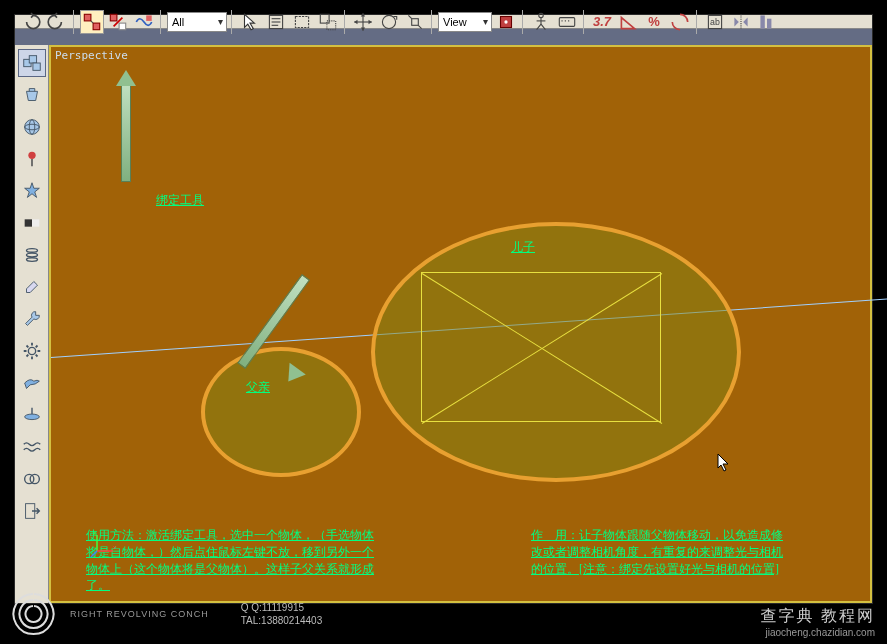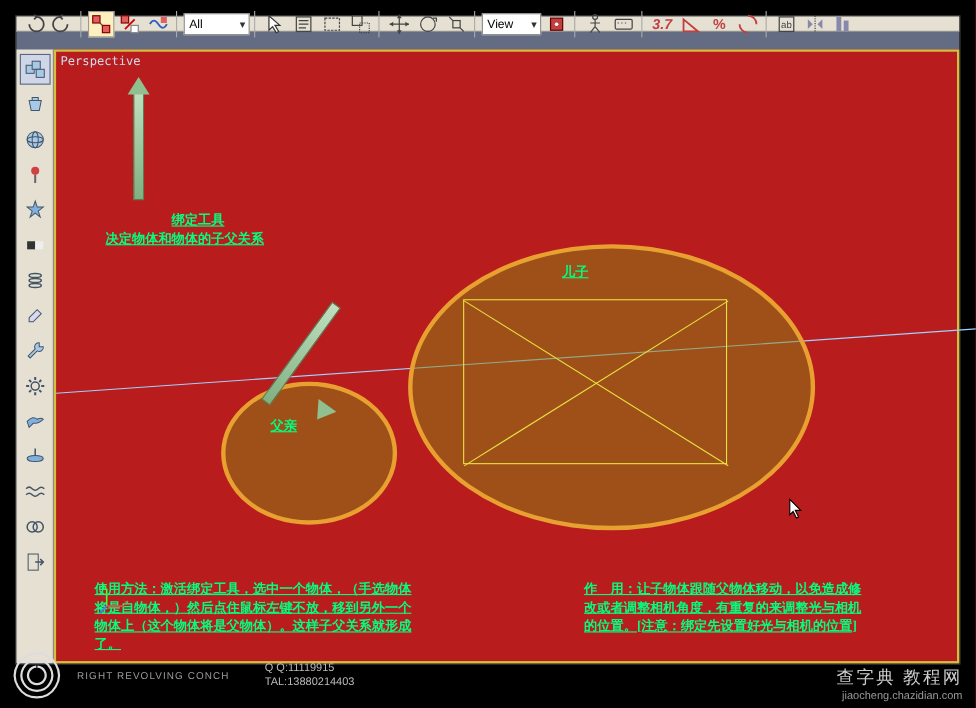--- a/index.html
+++ b/index.html
@@ -88,39 +88,38 @@
     }
     .side-btn svg { width: 22px; height: 22px; }
     .side-btn.sel {
       border: 1px solid #5a6684;
       background: #ced6e8;
     }
     
     .viewport {
       position: absolute;
       left: 34px; top: 30px; right: 0; bottom: 0;
-      background: #b91c1c;
+      background: #a16207;
       border: 2px solid #d4c040;
     }
     .vp-label {
       position: absolute;
       top: 2px; left: 4px;
       font-size: 11px;
       color: #cde;
       font-family: monospace;
     }
     
     .anno-text {
       position: absolute;
       color: #00ff80;
       font-size: 12px;
       text-decoration: underline;
       line-height: 1.4;
       font-family: "SimSun", serif;
-      font-weight: bold;
     }
     .ellipse {
       position: absolute;
       border: 4px solid #e8a030;
       border-radius: 50%;
       background: rgba(132,132,20,0.5);
     }
     .ellipse-big {
       left: 320px; top: 175px;
       width: 370px; height: 260px;
@@ -462,21 +461,20 @@
       <div class="arrow-shaft" style="left:70px;top:35px;width:10px;height:100px"></div>
       <div class="arrow-head" style="left:65px;top:23px;border-left:10px solid transparent;border-right:10px solid transparent;border-bottom:16px solid #90c090"></div>
     </div>
 
     <div>
       <div class="arrow-shaft" style="left:250px;top:230px;width:10px;height:110px;transform:rotate(36deg);transform-origin:top center"></div>
       <div class="arrow-head" style="left:232px;top:320px;border-left:10px solid transparent;border-right:10px solid transparent;border-top:16px solid #90c090;transform:rotate(36deg)"></div>
     </div>
 
     <div class="anno-text" style="left:105px;top:145px">绑定工具</div>
-    <div class="anno-text" style="left:45px;top:162px">决定物体和物体的子父关系</div>
 
     <div class="anno-text" style="left:35px;top:480px;width:290px">
       <span>使用方法：</span><span>激活绑定工具，选中一个物体，（手选物体将是自物体，）然后点住鼠标左键不放，移到另外一个物体上（这个物体将是父物体）。这样子父关系就形成了。</span>
     </div>
     <div class="anno-text" style="left:480px;top:480px;width:260px">
       <span>作　用：</span><span>让子物体跟随父物体移动，以免造成修改或者调整相机角度，有重复的来调整光与相机的位置。[注意：绑定先设置好光与相机的位置]</span>
     </div>
 
     <div style="position:absolute;left:665px;top:405px">
       <svg width="16" height="20" viewBox="0 0 16 20">

